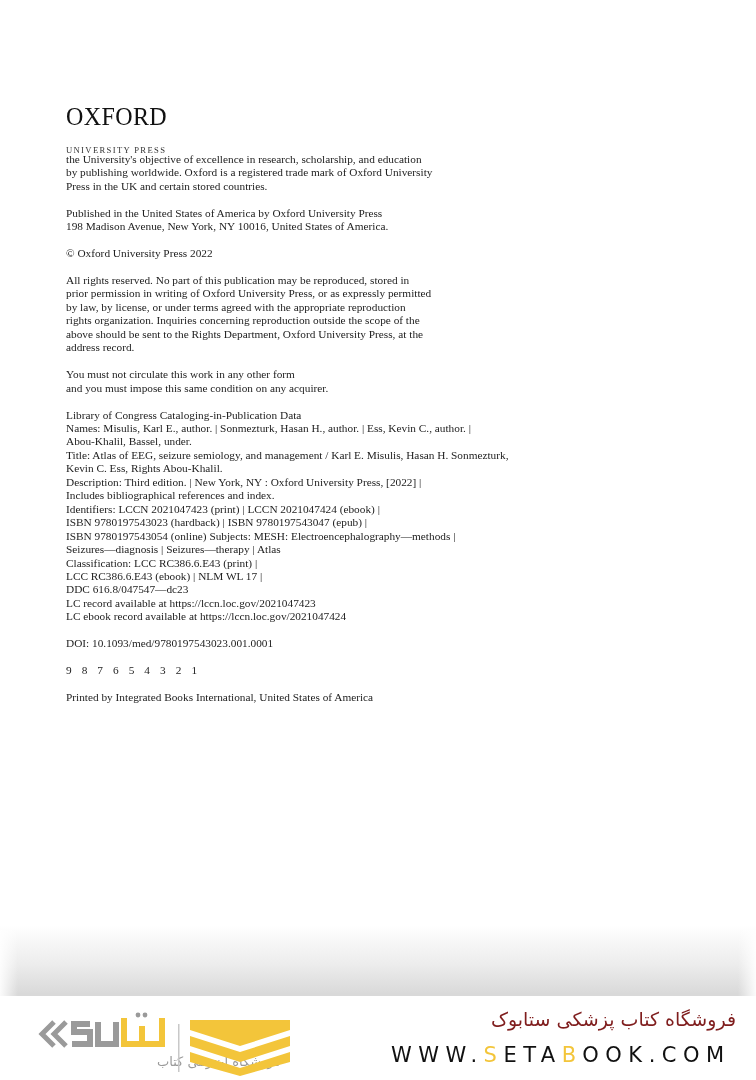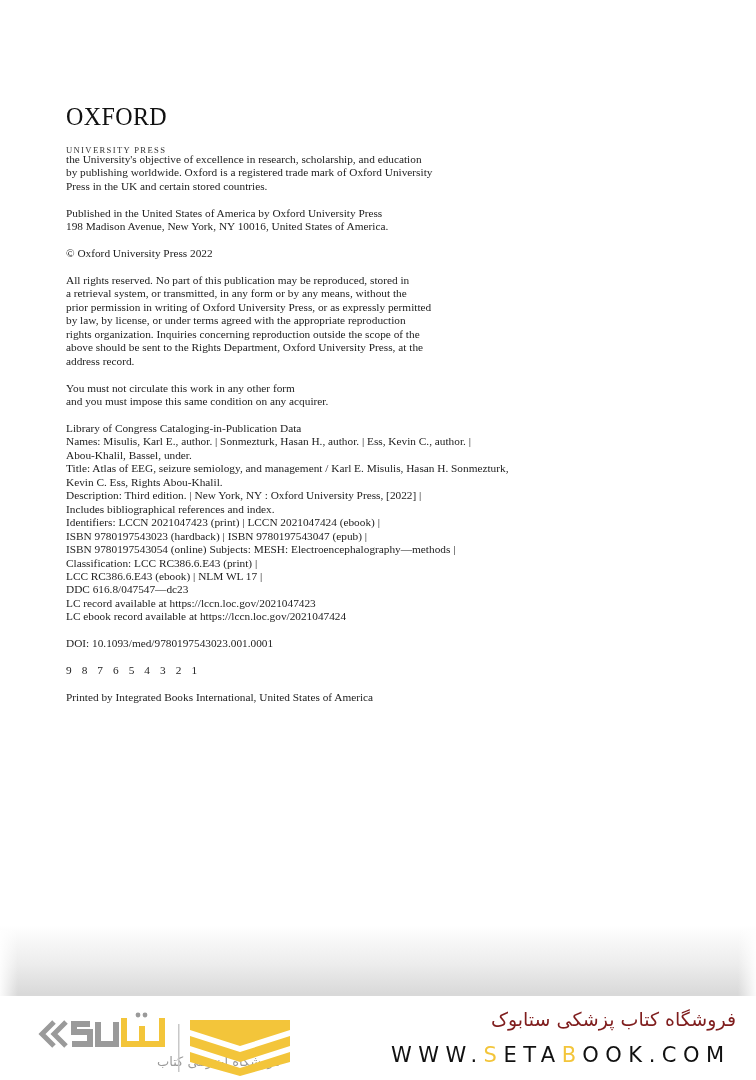--- a/index.html
+++ b/index.html
@@ -72,21 +72,20 @@
   </div>
   <div class="para">
     <span class="ln">Published in the United States of America by Oxford University Press</span>
     <span class="ln">198 Madison Avenue, New York, NY 10016, United States of America.</span>
   </div>
   <div class="para">
     <span class="ln">© Oxford University Press 2022</span>
   </div>
   <div class="para">
     <span class="ln">All rights reserved. No part of this publication may be reproduced, stored in</span>
-    <span class="ln">a retrieval system, or transmitted, in any form or by any means, without the</span>
     <span class="ln">prior permission in writing of Oxford University Press, or as expressly permitted</span>
     <span class="ln">by law, by license, or under terms agreed with the appropriate reproduction</span>
     <span class="ln">rights organization. Inquiries concerning reproduction outside the scope of the</span>
     <span class="ln">above should be sent to the Rights Department, Oxford University Press, at the</span>
     <span class="ln">address record.</span>
   </div>
   <div class="para">
     <span class="ln">You must not circulate this work in any other form</span>
     <span class="ln">and you must impose this same condition on any acquirer.</span>
   </div>
@@ -94,20 +93,21 @@
     <span class="ln">Library of Congress Cataloging-in-Publication Data</span>
     <span class="ln">Names: Misulis, Karl E., author. | Sonmezturk, Hasan H., author. | Ess, Kevin C., author. |</span>
     <span class="ln">Abou-Khalil, Bassel, under.</span>
     <span class="ln">Title: Atlas of EEG, seizure semiology, and management / Karl E. Misulis, Hasan H. Sonmezturk,</span>
     <span class="ln">Kevin C. Ess, Rights Abou-Khalil.</span>
     <span class="ln">Description: Third edition. | New York, NY : Oxford University Press, [2022] |</span>
     <span class="ln">Includes bibliographical references and index.</span>
     <span class="ln">Identifiers: LCCN 2021047423 (print) | LCCN 2021047424 (ebook) |</span>
     <span class="ln">ISBN 9780197543023 (hardback) | ISBN 9780197543047 (epub) |</span>
     <span class="ln">ISBN 9780197543054 (online) Subjects: MESH: Electroencephalography—methods |</span>
+    <span class="ln">Seizures—diagnosis | Seizures—therapy | Atlas</span>
     <span class="ln">Classification: LCC RC386.6.E43  (print) |</span>
     <span class="ln">LCC RC386.6.E43  (ebook) | NLM WL 17  |</span>
     <span class="ln">DDC 616.8/047547—dc23</span>
     <span class="ln">LC record available at https://lccn.loc.gov/2021047423</span>
     <span class="ln">LC ebook record available at https://lccn.loc.gov/2021047424</span>
   </div>
   <div class="para">
     <span class="ln">DOI: 10.1093/med/9780197543023.001.0001</span>
   </div>
   <div class="para">

